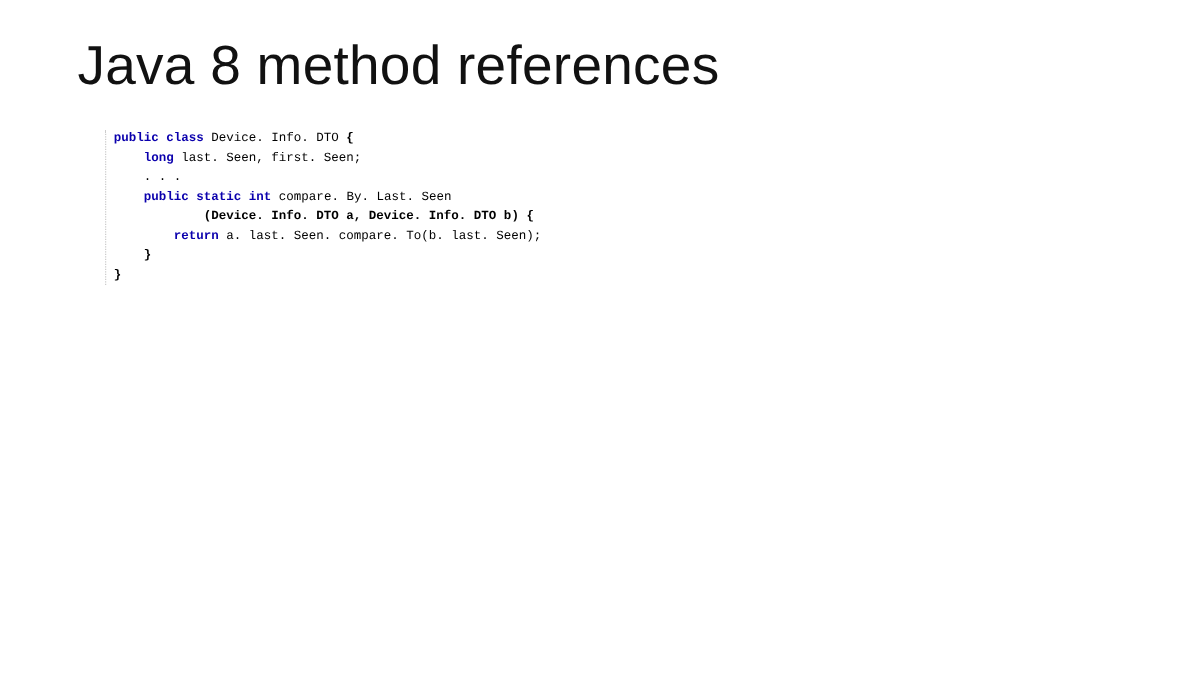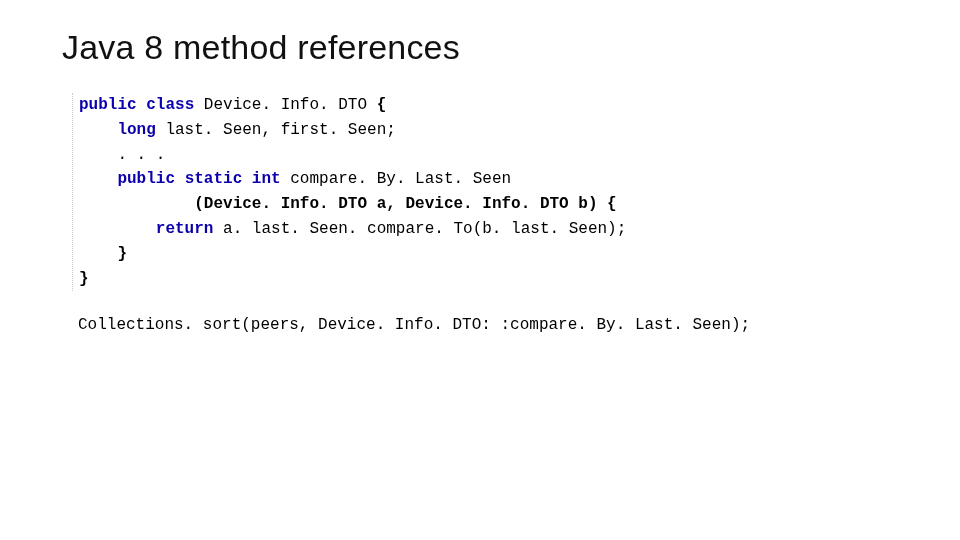--- a/index.html
+++ b/index.html
@@ -12,33 +12,33 @@
     overflow: hidden;
   }
   .slide {
     box-sizing: border-box;
     width: 960px;
     height: 540px;
     padding: 28px 60px 0 60px;
     position: relative;
   }
   .title {
-    font-size: 34px;
+    font-size: 44px;
     font-weight: 400;
     color: #111;
     margin: 0 0 26px 2px;
     letter-spacing: 0.2px;
   }
   .code-block {
     font-family: Consolas, "Courier New", monospace;
-    font-size: 16px;
+    font-size: 10px;
     line-height: 1.55;
     white-space: pre;
     color: #000;
-    margin-left: 12px;
+    margin-left: 24px;
     margin-bottom: 22px;
     border-left: 1px dotted #ccc;
     padding-left: 6px;
   }
   .code-block.noborder {
     border-left: none;
     padding-left: 6px;
   }
   .kw   { color: #0b00ad; font-weight: bold; }   
   .bold { color: #000; font-weight: bold; }
@@ -53,15 +53,14 @@
   <div class="code-block"><span class="kw">public</span> <span class="kw">class</span><span> Device. Info. DTO </span><span class="bold">{</span>
     <span class="kw">long</span><span> last. Seen, first. Seen;</span>
     <span>. . .</span>
     <span class="kw">public</span> <span class="kw">static</span> <span class="kw">int</span><span> compare. By. Last. Seen</span>
             <span class="bold">(Device. Info. DTO </span><span class="bold">a</span><span class="bold">, Device. Info. DTO </span><span class="bold">b</span><span class="bold">) {</span>
         <span class="kw">return</span><span> a. last. Seen. compare. To(b. last. Seen);</span>
     <span class="bold">}</span>
 <span class="bold">}</span></div>
 
 
-  <div class="code-block noborder"><span>Collections. sort(peers, Device. Info. DTO: :compare. By. Last. Seen);</span></div>
 
 </div>
 
 </body></html>

